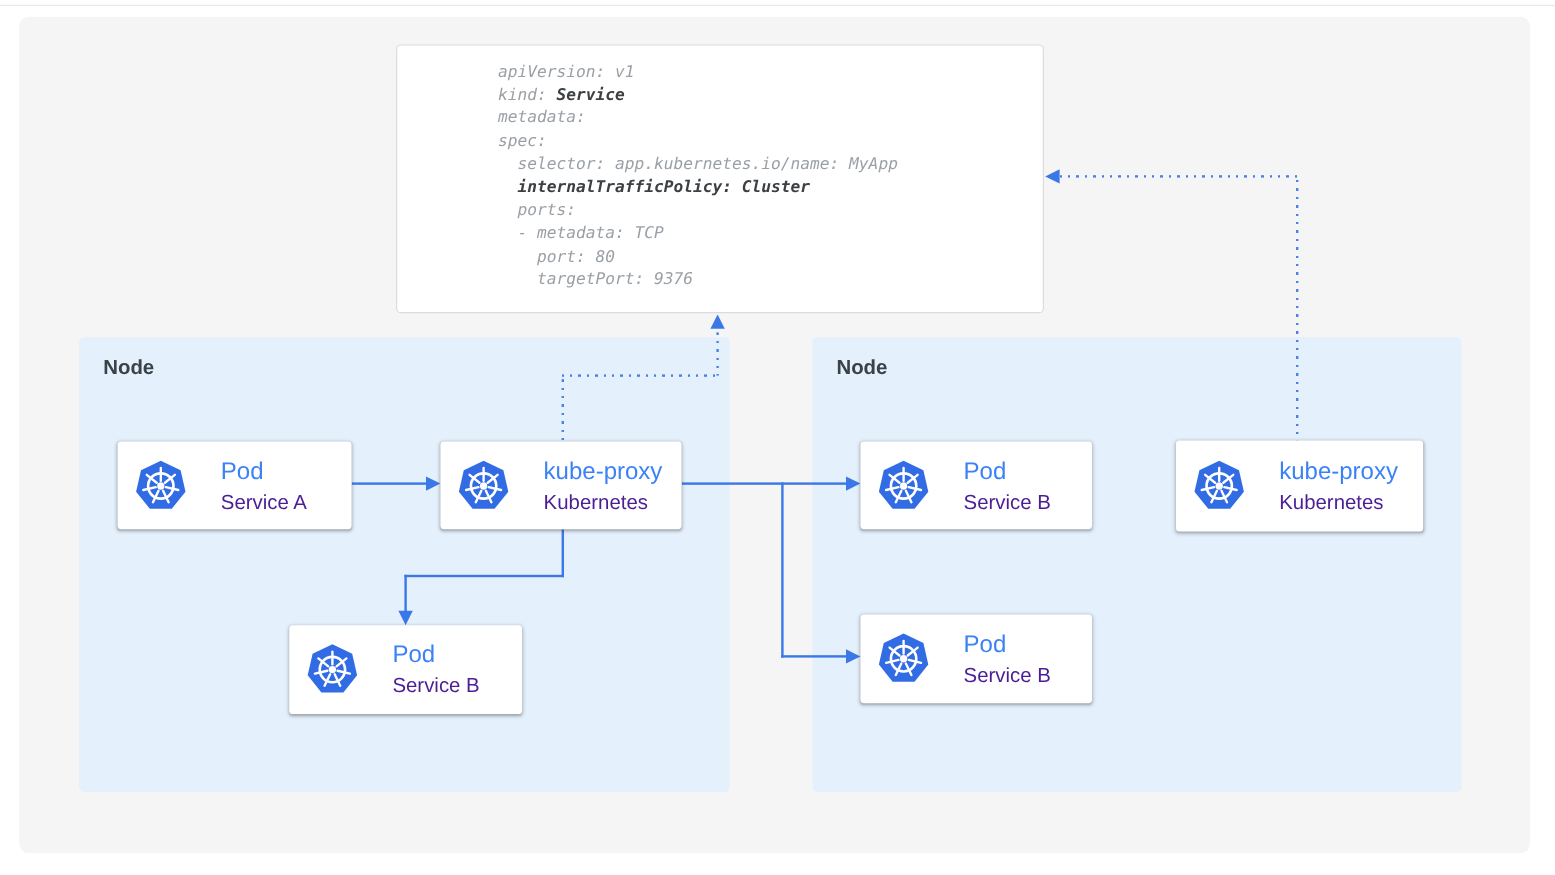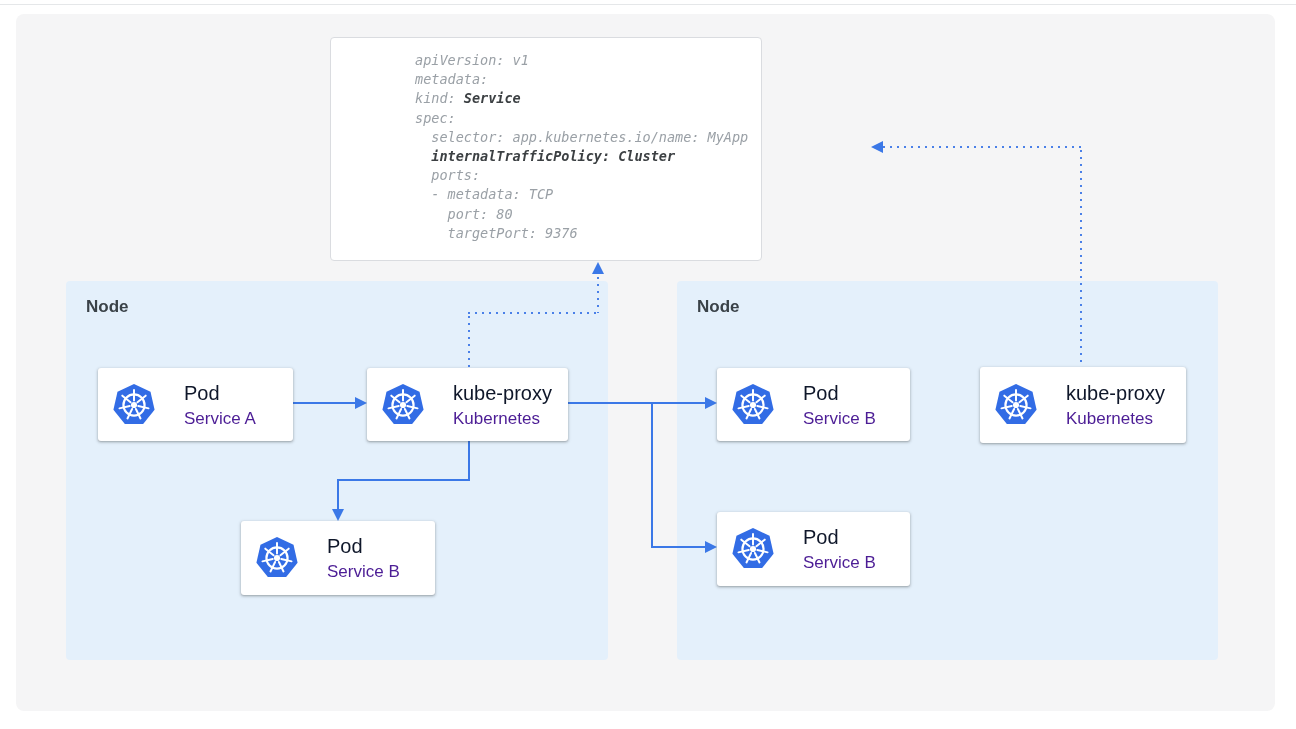--- a/index.html
+++ b/index.html
@@ -18,39 +18,39 @@
     background:#f5f5f6; border-radius:8px;
   }
   .node {
     position:absolute; background:#e4f0fb; border-radius:4px;
   }
   .node-label {
     position:absolute; left:20px; top:15px;
     font-size:17px; line-height:21px; color:#3a4248;font-weight:bold;
   }
   .yaml-box {
-    position:absolute; left:330px; top:37px; width:432px; height:224px;
+    position:absolute; left:330px; top:37px; width:540px; height:224px;
     background:#ffffff; border:1px solid #dadce0; border-radius:4px;
     padding:13px 10px 0 84px;
   }
   .code-line {
     font-family:"DejaVu Sans Mono", monospace;
     font-style:italic; font-size:13.5px; line-height:19.2px;
     color:#9aa0a6; white-space:pre;
   }
   .code-line .b { font-weight:bold; color:#3c4043; }
   .card {
     position:absolute; background:#ffffff; border-radius:3px;
     box-shadow:0 1px 2px rgba(60,64,67,.3), 0 1px 3px 1px rgba(60,64,67,.15);
     display:flex; align-items:center;
   }
   .card .icon { width:46px; height:44px; margin-left:13px; flex:none; }
   .card .icon svg { width:100%; height:100%; display:block; }
   .card .text { margin-left:27px; }
-  .card .title { font-size:20px; line-height:27px; color:#0f172a; }
+  .card .title { font-size:20px; line-height:27px; color:#3b82f6; }
   .card .sub   { font-size:17px; line-height:23px; color:#4c1d95; }
   .hline { position:absolute; height:2px; background:#3b78e7; }
   .vline { position:absolute; width:2px;  background:#3b78e7; }
   .hdot  { position:absolute; height:2px;
            background:repeating-linear-gradient(to right,#4a80e8 0 2px,transparent 2px 7px); }
   .vdot  { position:absolute; width:2px;
            background:repeating-linear-gradient(to bottom,#4a80e8 0 2px,transparent 2px 7px); }
   .head { position:absolute; width:0; height:0; }
   .head.right { border-top:6px solid transparent; border-bottom:6px solid transparent; border-left:12px solid #3b78e7; }
   .head.left  { border-top:6px solid transparent; border-bottom:6px solid transparent; border-right:12px solid #3b78e7; }
@@ -67,22 +67,22 @@
   <div class="node" style="left:66px; top:281px; width:542px; height:379px;">
     <div class="node-label">Node</div>
   </div>
   <div class="node" style="left:677px; top:281px; width:541px; height:379px;">
     <div class="node-label">Node</div>
   </div>
 
   <div class="yaml-box">
     <div>
         <div class="code-line"><span>apiVersion: v1</span></div>
+        <div class="code-line"><span>kind: </span><span class="b">Service</span></div>
         <div class="code-line"><span>metadata:</span></div>
-        <div class="code-line"><span>kind: </span><span class="b">Service</span></div>
         <div class="code-line"><span>spec:</span></div>
         <div class="code-line"><span>  selector: app.kubernetes.io/name: MyApp</span></div>
         <div class="code-line"><span>  </span><span class="b">internalTrafficPolicy: Cluster</span></div>
         <div class="code-line"><span>  ports:</span></div>
         <div class="code-line"><span>  - metadata: TCP</span></div>
         <div class="code-line"><span>    port: 80</span></div>
         <div class="code-line"><span>    targetPort: 9376</span></div>
       </div>
   </div>
 

